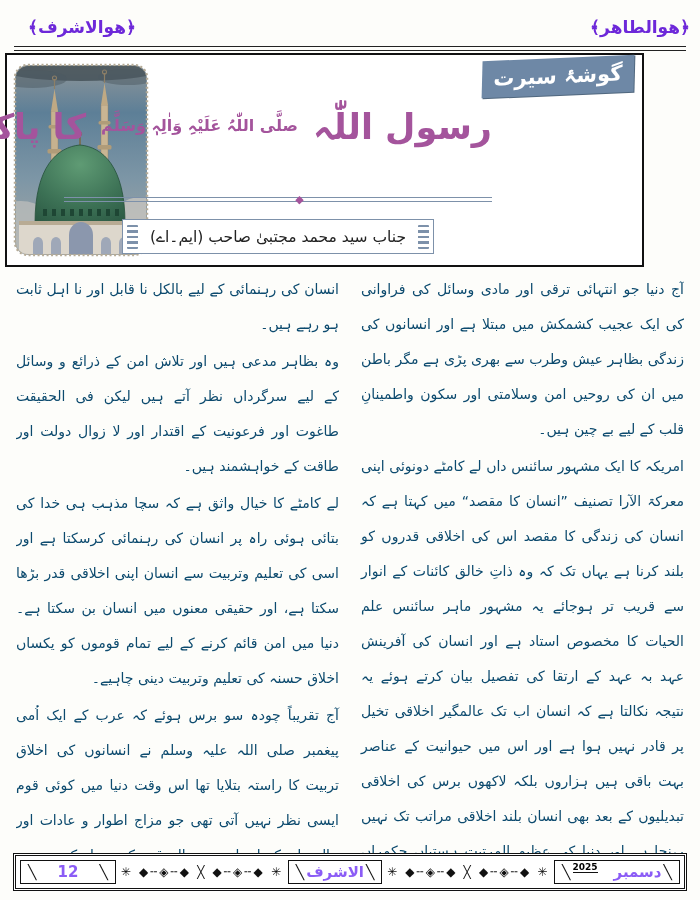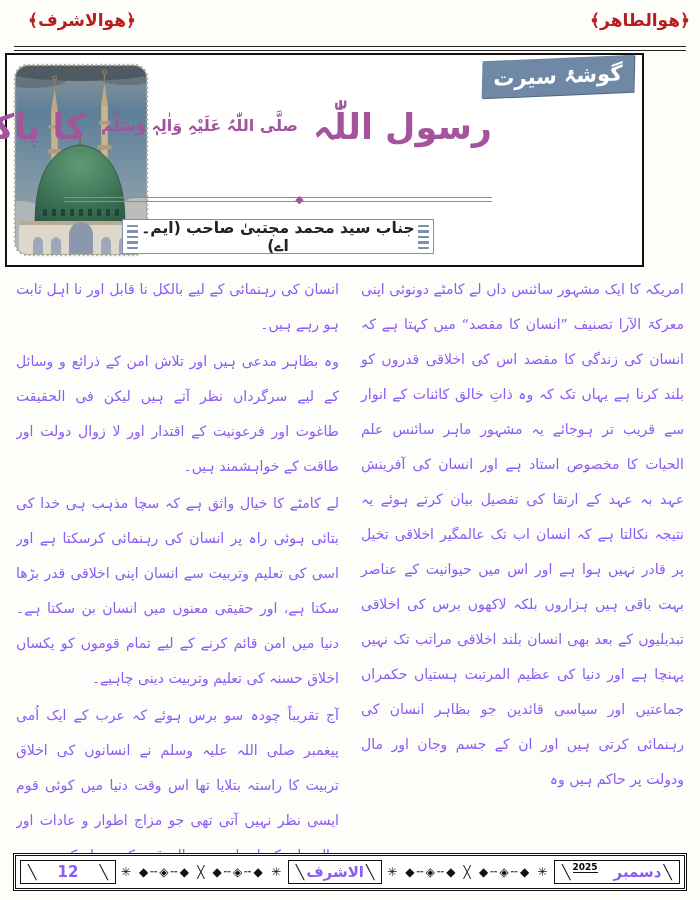--- a/index.html
+++ b/index.html
@@ -1,45 +1,45 @@
 <!DOCTYPE html>
 <html lang="ur" dir="rtl"><head>
 <meta charset="utf-8">
 <style>
   html,body{margin:0;padding:0;}
   body{background:#e8e8e8;font-family:"DejaVu Sans",sans-serif;}
   .page{position:relative;width:700px;height:900px;background:#fdfdfa;margin:0 auto;overflow:hidden;direction:rtl;}
 
   
-  .inv{position:absolute;top:10px;font-size:17px;font-weight:bold;color:#b91c1c;letter-spacing:.5px;}
+  .inv{position:absolute;top:17px;font-size:17px;font-weight:bold;color:#6d28d9;letter-spacing:.5px;}
   .inv.right{right:10px;}
   .inv.left{left:28px;}
   .top-rule{position:absolute;top:46px;left:14px;right:14px;height:3px;border-top:1.5px solid #222;border-bottom:1px solid #222;}
 
   
   .masthead{position:absolute;top:53px;left:5px;right:56px;height:210px;border:2.5px solid #111;background:#fff;}
   .badge{position:absolute;top:3px;right:8px;width:152px;height:37px;background:#6e88a6;transform:rotate(-2.5deg) skewX(-4deg);
          color:#fff;font-size:21px;font-weight:bold;text-align:center;line-height:37px;box-shadow:1px 1px 0 #51687f;}
   .title-wrap{position:absolute;top:52px;right:150px;left:8px;text-align:center;color:#a4549c;white-space:nowrap;}
   .title-pre,.title-post{font-size:35px;font-weight:bold;}
   .title-durood{font-size:16px;font-weight:bold;display:inline-block;transform:translateY(-8px);margin:0 10px;}
   .title-rule{position:absolute;top:142px;right:150px;width:428px;height:3px;border-top:1px solid #7d91aa;border-bottom:1px solid #7d91aa;}
   .title-diamond{position:absolute;top:-5px;right:44%;color:#a4549c;font-size:11px;}
   .author-box{position:absolute;top:164px;right:208px;width:302px;height:33px;border:1.5px solid #7d91aa;background:#fff;
               display:flex;align-items:center;justify-content:space-between;padding:0 4px;}
-  .author-box .label{font-size:15.5px;font-weight:bold;color:#222;flex:1;text-align:center;}
+  .author-box .label{font-size:15.5px;font-weight:normal;color:#222;flex:1;text-align:center;}
   .bars{width:11px;height:24px;background:repeating-linear-gradient(to bottom,#7d91aa 0 2.5px,transparent 2.5px 5.5px);border-radius:1px;}
 
   
   .mosque{position:absolute;top:8px;left:6px;width:136px;height:194px;}
 
   
   .columns{position:absolute;top:272px;right:16px;left:16px;bottom:46px;display:flex;gap:22px;overflow:hidden;}
   .col{flex:1;min-width:0;}
-  .col p{margin:0 0 2px 0;font-size:14px;line-height:2.5;text-align:justify;color:#8b5cf6;font-weight:500;}
+  .col p{margin:0 0 2px 0;font-size:14px;line-height:2.5;text-align:justify;color:#0c4a6e;font-weight:500;}
 
   
   .footer{position:absolute;left:13px;right:13px;bottom:9px;height:32px;border:3px double #111;background:#fff;
           display:flex;align-items:center;gap:4px;padding:0 4px;}
   .fbox{border:1.2px solid #111;height:22px;display:flex;align-items:center;padding:0 5px;background:#fff;white-space:nowrap;}
   .fbox .slash{font-size:14px;color:#111;margin:0 2px;}
   .fbox .lbl{font-size:15px;font-weight:bold;color:#8b5cf6;}
   .fbox .yr{font-size:9px;display:inline-block;transform:translateY(-5px);border-bottom:1px solid #111;margin-right:16px;font-weight:bold;}
   .f-num{width:84px;justify-content:space-between;}
   .ornament{flex:1;text-align:center;font-size:12px;letter-spacing:2px;color:#111;overflow:hidden;white-space:nowrap;font-weight:bold;}
@@ -134,20 +134,21 @@
 
     <div class="author-box">
       <span class="bars"></span>
       <span class="label">جناب سید محمد مجتبیٰ صاحب (ایم۔اے)</span>
       <span class="bars"></span>
     </div>
   </div>
 
   <div class="columns">
     <div class="col">
+      <p>آج دنیا جو انتہائی ترقی اور مادی وسائل کی فراوانی کی ایک عجیب کشمکش میں مبتلا ہے اور انسانوں کی زندگی بظاہر عیش وطرب سے بھری پڑی ہے مگر باطن میں ان کی روحیں امن وسلامتی اور سکون واطمینانِ قلب کے لیے بے چین ہیں۔</p>
       <p>امریکہ کا ایک مشہور سائنس داں لے کامٹے دونوئی اپنی معرکۃ الآرا تصنیف ”انسان کا مقصد“ میں کہتا ہے کہ انسان کی زندگی کا مقصد اس کی اخلاقی قدروں کو بلند کرنا ہے یہاں تک کہ وہ ذاتِ خالق کائنات کے انوار سے قریب تر ہوجائے یہ مشہور ماہر سائنس علم الحیات کا مخصوص استاد ہے اور انسان کی آفرینش عہد بہ عہد کے ارتقا کی تفصیل بیان کرتے ہوئے یہ نتیجہ نکالتا ہے کہ انسان اب تک عالمگیر اخلاقی تخیل پر قادر نہیں ہوا ہے اور اس میں حیوانیت کے عناصر بہت باقی ہیں ہزاروں بلکہ لاکھوں برس کی اخلاقی تبدیلیوں کے بعد بھی انسان بلند اخلاقی مراتب تک نہیں پہنچا ہے اور دنیا کی عظیم المرتبت ہستیاں حکمراں جماعتیں اور سیاسی قائدین جو بظاہر انسان کی رہنمائی کرتی ہیں اور ان کے جسم وجان اور مال ودولت پر حاکم ہیں وہ</p>
     </div>
     <div class="col">
       <p>انسان کی رہنمائی کے لیے بالکل نا قابل اور نا اہل ثابت ہو رہے ہیں۔</p>
       <p>وہ بظاہر مدعی ہیں اور تلاش امن کے ذرائع و وسائل کے لیے سرگرداں نظر آتے ہیں لیکن فی الحقیقت طاغوت اور فرعونیت کے اقتدار اور لا زوال دولت اور طاقت کے خواہشمند ہیں۔</p>
       <p>لے کامٹے کا خیال واثق ہے کہ سچا مذہب ہی خدا کی بتائی ہوئی راہ پر انسان کی رہنمائی کرسکتا ہے اور اسی کی تعلیم وتربیت سے انسان اپنی اخلاقی قدر بڑھا سکتا ہے، اور حقیقی معنوں میں انسان بن سکتا ہے۔ دنیا میں امن قائم کرنے کے لیے تمام قوموں کو یکساں اخلاق حسنہ کی تعلیم وتربیت دینی چاہیے۔</p>
       <p>آج تقریباً چودہ سو برس ہوئے کہ عرب کے ایک اُمی پیغمبر صلی اللہ علیہ وسلم نے انسانوں کی اخلاق تربیت کا راستہ بتلایا تھا اس وقت دنیا میں کوئی قوم ایسی نظر نہیں آتی تھی جو مزاج اطوار و عادات اور چال چلن کے اعتبار سے صالح قوم کہی جاسکتی ہو نہ کوئی سوسائٹی تھی جو شرافت اور اخلاق کی قدروں کی حامل ہو نہ کوئی ایسی حکومت تھی جس کی بنیاد عدل و انصاف پر قائم ہو نہ</p>
     </div>
   </div>
 

